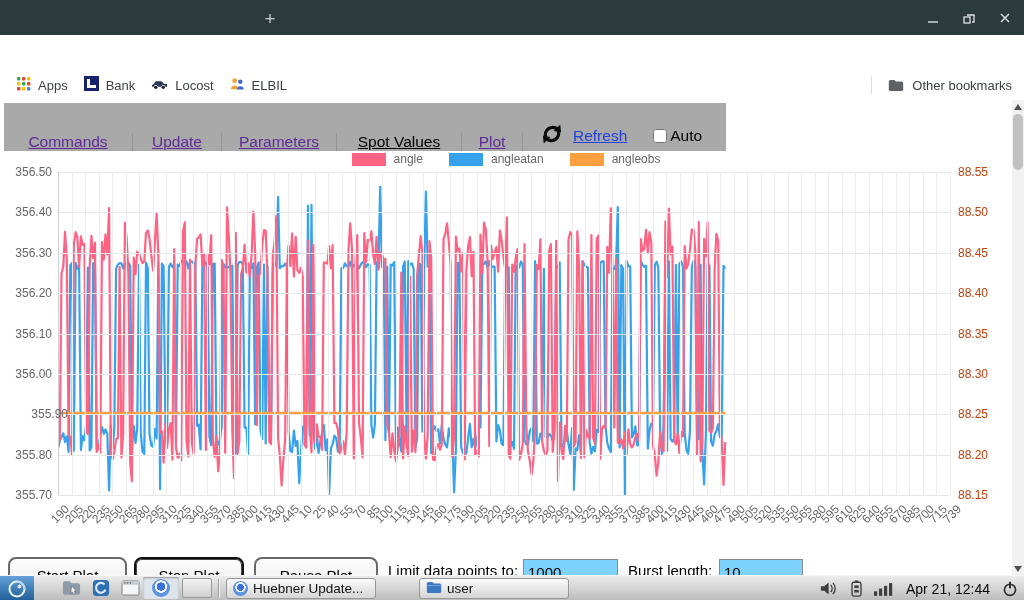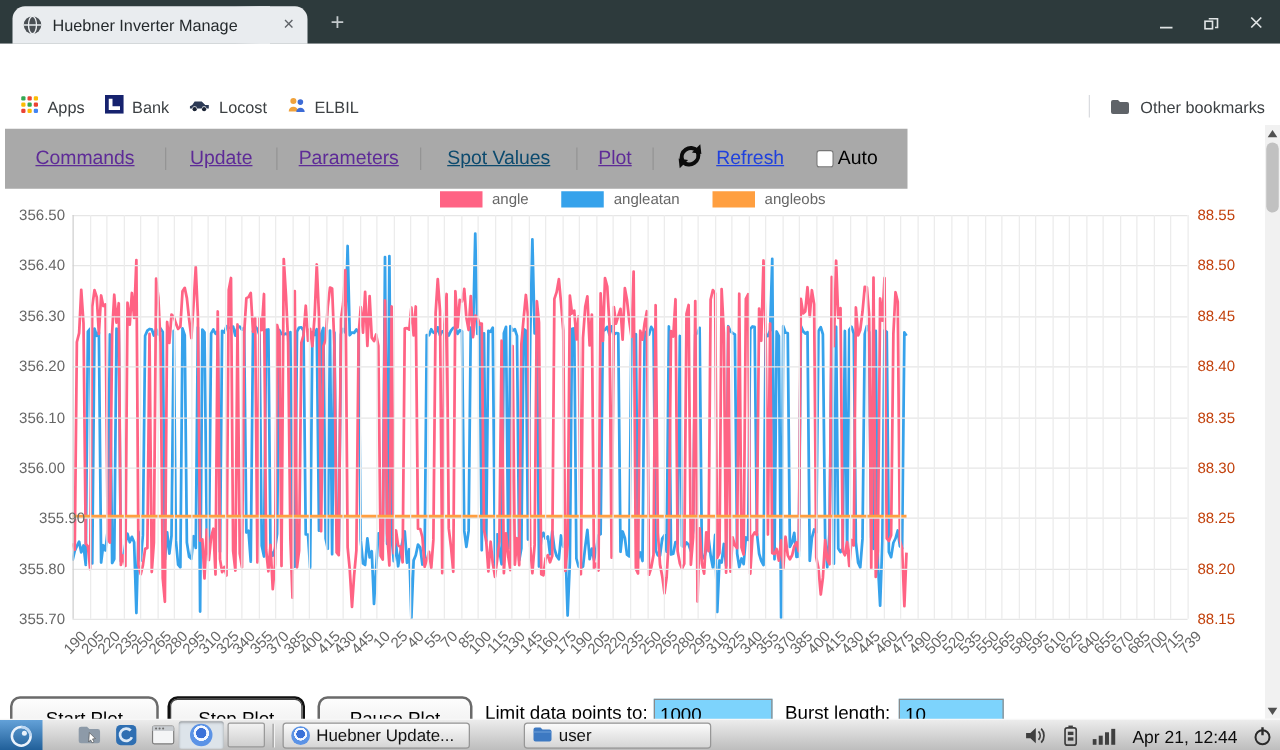--- a/index.html
+++ b/index.html
@@ -43,21 +43,21 @@
     display:flex; align-items:center; }
   .bm-item { display:flex; align-items:center; gap:7px; margin-left:16px; font-size:13px; color:#3c4043; }
   .bm-right { position:absolute; right:12px; top:0; height:30px; display:flex; align-items:center; gap:8px;
     font-size:13px; color:#3c4043; }
   .bm-sep { width:1px; height:18px; background:#dadce0; margin-right:8px; }
 
   
   .page { position:absolute; left:0; top:100px; width:1012px; height:475px; background:#fff; }
 
   #nav-bar { position:absolute; left:4px; top:3px; width:722px; height:48px; background:#a9a9a9;
-    display:flex; align-items:center; }
+    display:flex; align-items:flex-end; }
   .nav-cell { display:flex; align-items:center; justify-content:center; border-right:1px solid #949494; }
   .nav-cell:nth-child(1){ width:129px; } .nav-cell:nth-child(2){ width:89px; }
   .nav-cell:nth-child(3){ width:115px; } .nav-cell:nth-child(4){ width:125px; }
   .nav-cell:nth-child(5){ width:61px; }
   .nav-cell a { font-size:15.5px; text-decoration:underline; cursor:pointer; }
   .refresh-cell { flex:1; display:flex; align-items:center; padding-left:16px; gap:8px; }
   .refresh-link { font-size:15.5px; text-decoration:underline; cursor:pointer; }
   .auto-wrap { display:flex; align-items:center; gap:3px; margin-left:18px; font-size:15.5px; color:#000; }
   .auto-wrap input { width:14px; height:14px; }
 
@@ -112,30 +112,20 @@
 
   .chromium-ball { border-radius:50%;
     background:radial-gradient(circle at 50% 42%, #3b72d8 0 29%, #f4f8ff 31% 44%, #5b93e6 46% 100%); }
 </style>
 </head>
 <body>
 
 <div id="screen">
 
   <div class="titlebar" style="background: rgb(45, 58, 60);">
-    <div class="tab">
-      <svg width="16" height="16" viewBox="0 0 16 16">
-        <circle cx="8" cy="8" r="7" fill="#4a4f54"></circle>
-        <ellipse cx="8" cy="8" rx="3.2" ry="7" fill="none" stroke="#e9ecef" stroke-width="1.1"></ellipse>
-        <line x1="1" y1="8" x2="15" y2="8" stroke="#e9ecef" stroke-width="1.1"></line>
-      </svg>
-      <span class="tab-title">Huebner Inverter Manage</span>
-      <span class="tab-fade"></span>
-      <span class="tab-close">×</span>
-    </div>
     <div class="newtab">+</div>
     <div class="wincontrols">
       <div class="winbtn">
         <svg width="14" height="14" viewBox="0 0 14 14">
             <line x1="2" y1="11" x2="12" y2="11" stroke="#dfe3e4" stroke-width="1.4"></line>
           </svg>
       </div>
       <div class="winbtn">
         <svg width="14" height="14" viewBox="0 0 14 14">
           <path d="M5 4h7v7h-2" fill="none" stroke="#dfe3e4" stroke-width="1.3"></path>
@@ -237,21 +227,21 @@
         <div class="nav-cell">
           <a style="color: rgb(94, 43, 151);">Commands</a>
         </div>
         <div class="nav-cell">
           <a style="color: rgb(94, 43, 151);">Update</a>
         </div>
         <div class="nav-cell">
           <a style="color: rgb(94, 43, 151);">Parameters</a>
         </div>
         <div class="nav-cell">
-          <a style="color: #0c4a6e;">Spot Values</a>
+          <a style="color: #000000;">Spot Values</a>
         </div>
         <div class="nav-cell">
           <a style="color: rgb(94, 43, 151);">Plot</a>
         </div>
         <div class="refresh-cell">
           <span><svg width="26" height="26" viewBox="0 0 24 24">
               <path d="M6.3 15.2a6.8 6.8 0 0 1 11-7.4" fill="none" stroke="#0c0c0c" stroke-width="3"></path>
               <polygon points="19.6,3.2 20.4,10.4 13.4,9.2" fill="#0c0c0c"></polygon>
               <path d="M17.7 8.8a6.8 6.8 0 0 1-11 7.4" fill="none" stroke="#0c0c0c" stroke-width="3"></path>
               <polygon points="4.4,20.8 3.6,13.6 10.6,14.8" fill="#0c0c0c"></polygon>

